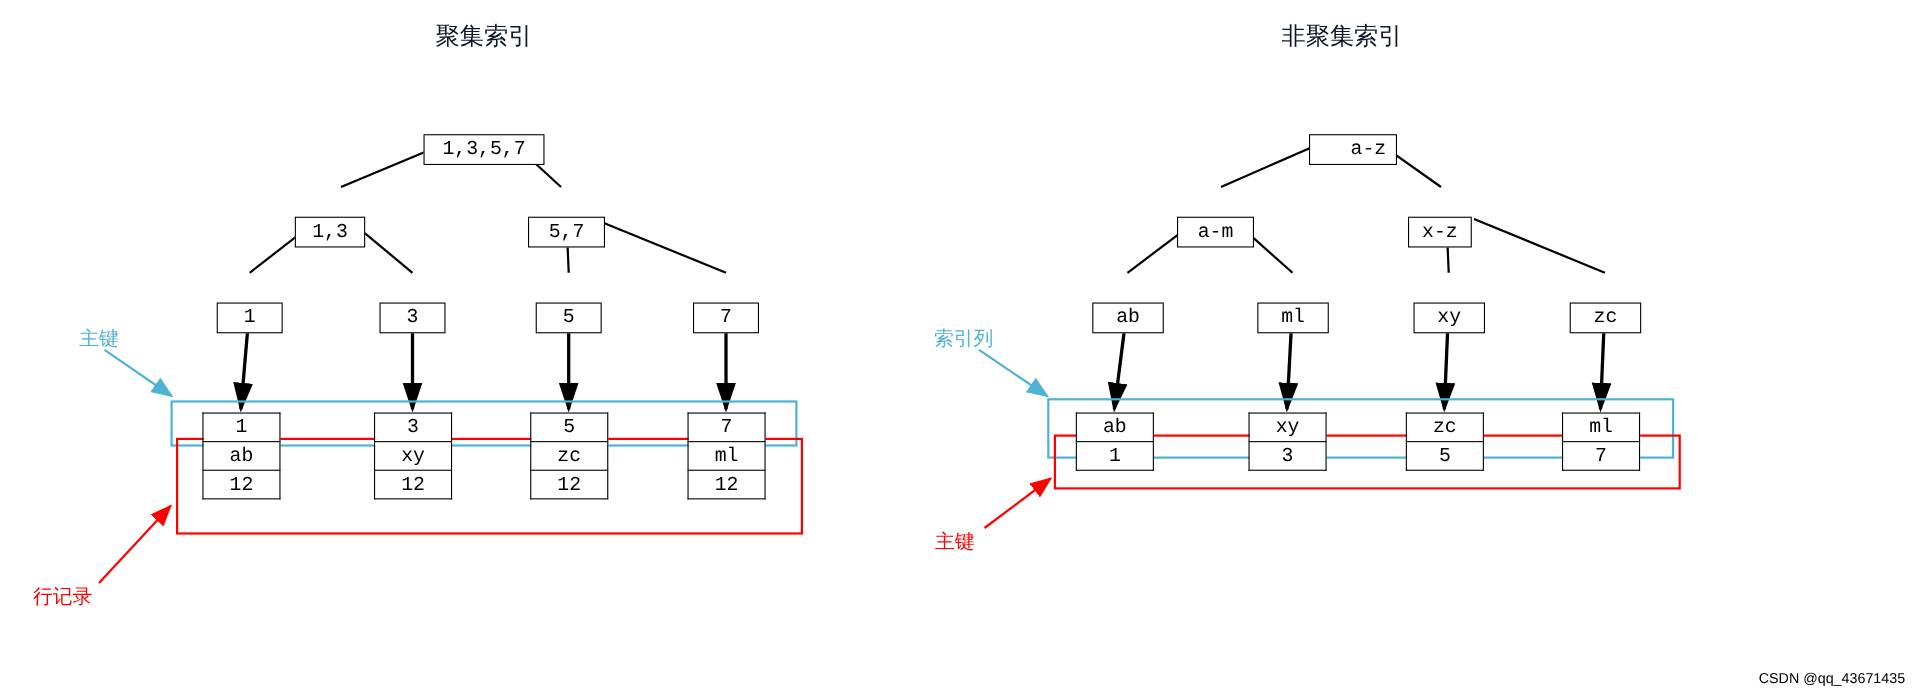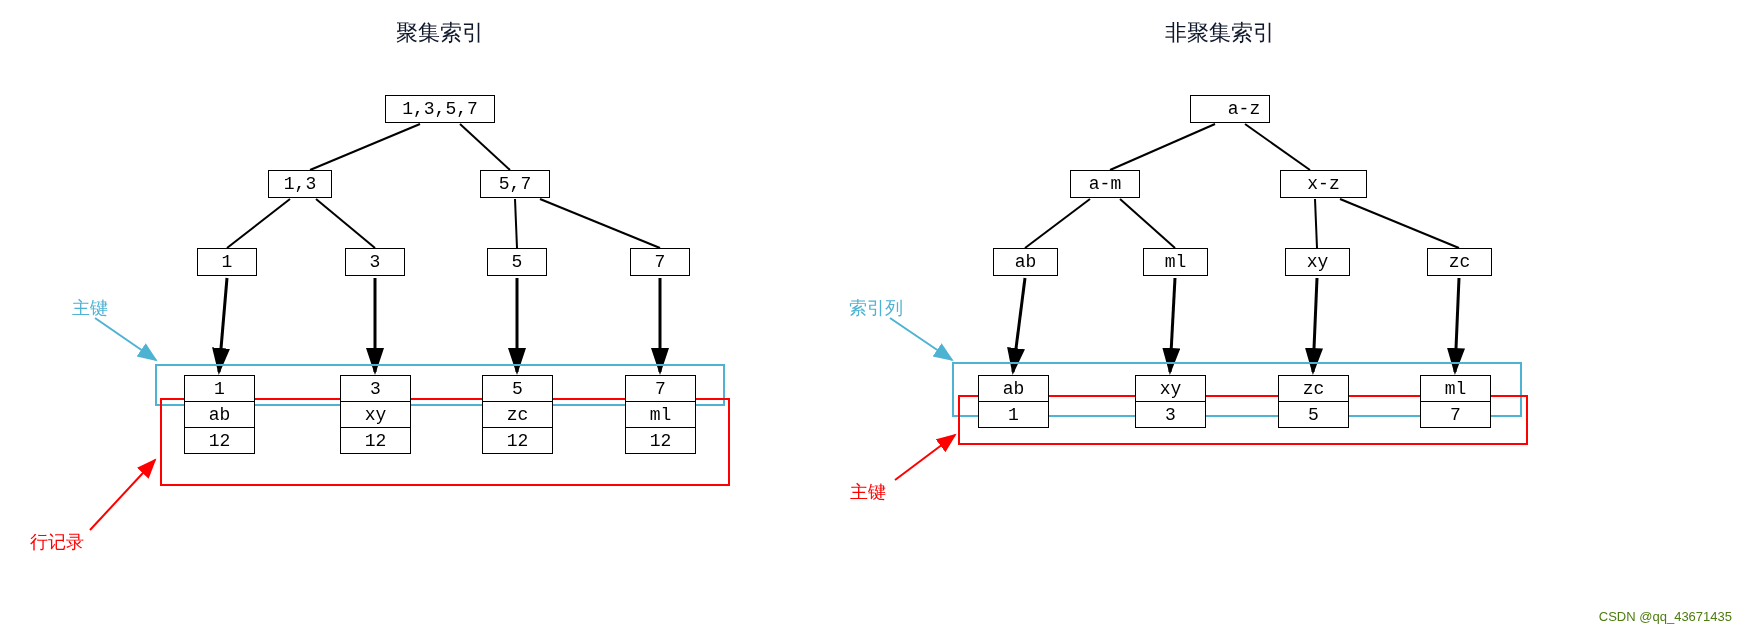--- a/index.html
+++ b/index.html
@@ -20,20 +20,21 @@
   .node {
     position: absolute;
     border: 1px solid #000;
     background: #fff;
     font-size: 18px;
     text-align: center;
     padding: 3px 0;
     font-family: "Courier New", monospace;
     box-sizing: border-box;
     z-index: 10;
+    margin-top: 27px;
   }
   .leaf-table {
     position: absolute;
     border-collapse: collapse;
     z-index: 10;
   }
   .leaf-table td {
     border: 1px solid #000;
     background: #fff;
     font-size: 18px;
@@ -59,21 +60,21 @@
     position: absolute;
     left: 0;
     top: 0;
     width: 1744px;
     height: 630px;
     z-index: 4;
     pointer-events: none;
   }
   .watermark {
     position: absolute;
-    color: #4d7c0f;
+    color: #000000;
     font-size: 13px;
     font-family: Arial, sans-serif;
     right: 12px;
     bottom: 6px;
   }
 </style>
 </head>
 <body>
 
 <div class="title" style="left:380px; top:18px; width:120px;">聚集索引</div>
@@ -144,21 +145,21 @@
 
 <div class="overlay-box" style="left:155px; top:364px; width:570px; height:42px; border-color:#4eb3d3;"></div>
 <div class="overlay-box" style="left:160px; top:398px; width:570px; height:88px; border-color:#ff0000;"></div>
 
 <div class="label-text" style="left:72px; top:296px; color:#4eb3d3;">主键</div>
 <div class="label-text" style="left:30px; top:530px; color:#ff0000;">行记录</div>
 
 <div class="node" style="left:1190px; top:95px; width:80px;padding-left:28px;">a-z</div>
 
 <div class="node" style="left:1070px; top:170px; width:70px;">a-m</div>
-<div class="node" style="left:1280px; top:170px; width:87px;">x-z</div>
+<div class="node" style="left:1280px; top:170px; width:58px;">x-z</div>
 
 <div class="node" style="left:993px; top:248px; width:65px;">ab</div>
 <div class="node" style="left:1143px; top:248px; width:65px;">ml</div>
 <div class="node" style="left:1285px; top:248px; width:65px;">xy</div>
 <div class="node" style="left:1427px; top:248px; width:65px;">zc</div>
 
 <table class="leaf-table" style="left:978px; top:375px;">
   <tbody>
       <tr>
         <td>ab</td>

